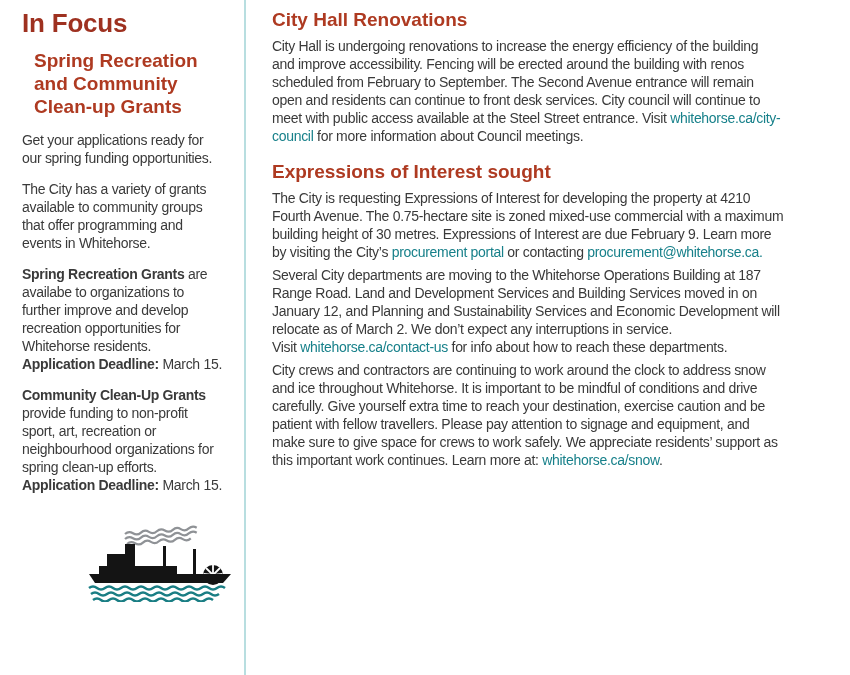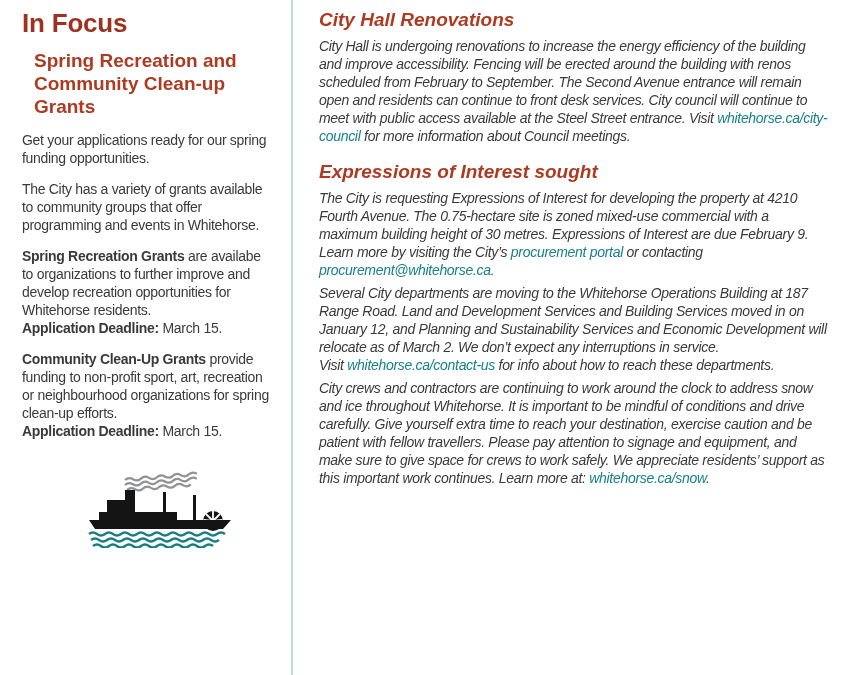--- a/index.html
+++ b/index.html
@@ -14,24 +14,24 @@
     --page-bg:#ffffff;
   }
   *{box-sizing:border-box;}
   html,body{margin:0;padding:0;}
   body{
     width:850px;height:675px;overflow:hidden;background:var(--page-bg);
     font-family:"Liberation Sans","DejaVu Sans",sans-serif;
   }
   .page{display:flex;width:850px;height:675px;}
   .left-col{
-    width:291px;flex-shrink:0;padding:6px 20px 0 22px;position:relative;
+    width:244px;flex-shrink:0;padding:6px 20px 0 22px;position:relative;
   }
   .divider{width:2px;background:var(--divider);flex-shrink:0;}
-  .right-col{flex:1;padding:6px 20px 0 26px;font-style:italic;}
+  .right-col{flex:1;padding:6px 20px 0 26px;}
   .focus-title{
     font-size:26px;font-weight:bold;color:var(--focus-heading);
     line-height:30px;margin:2px 0 0 0;letter-spacing:-0.2px;
   }
   .focus-subtitle{
     font-size:19px;font-weight:bold;color:var(--section-heading);
     line-height:23px;margin:11px 0 0 12px;
   }
   .body-p{
     font-size:14px;line-height:18px;letter-spacing:-0.3px;

